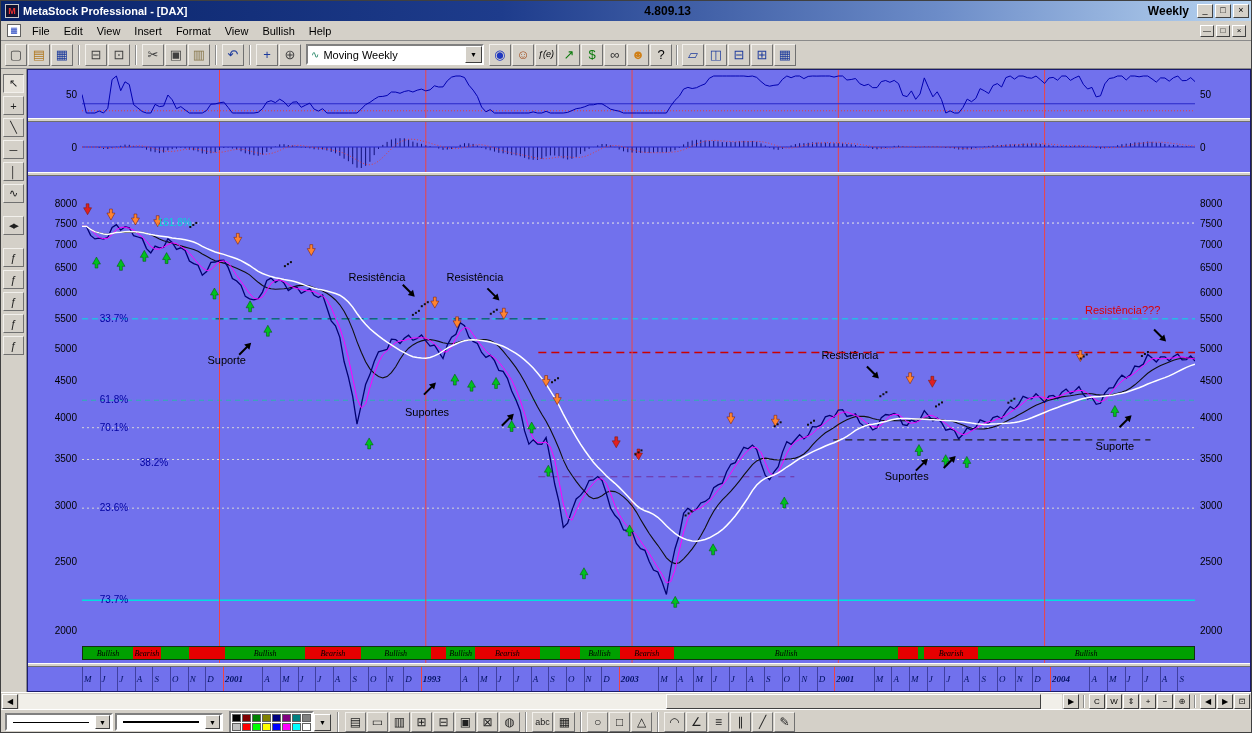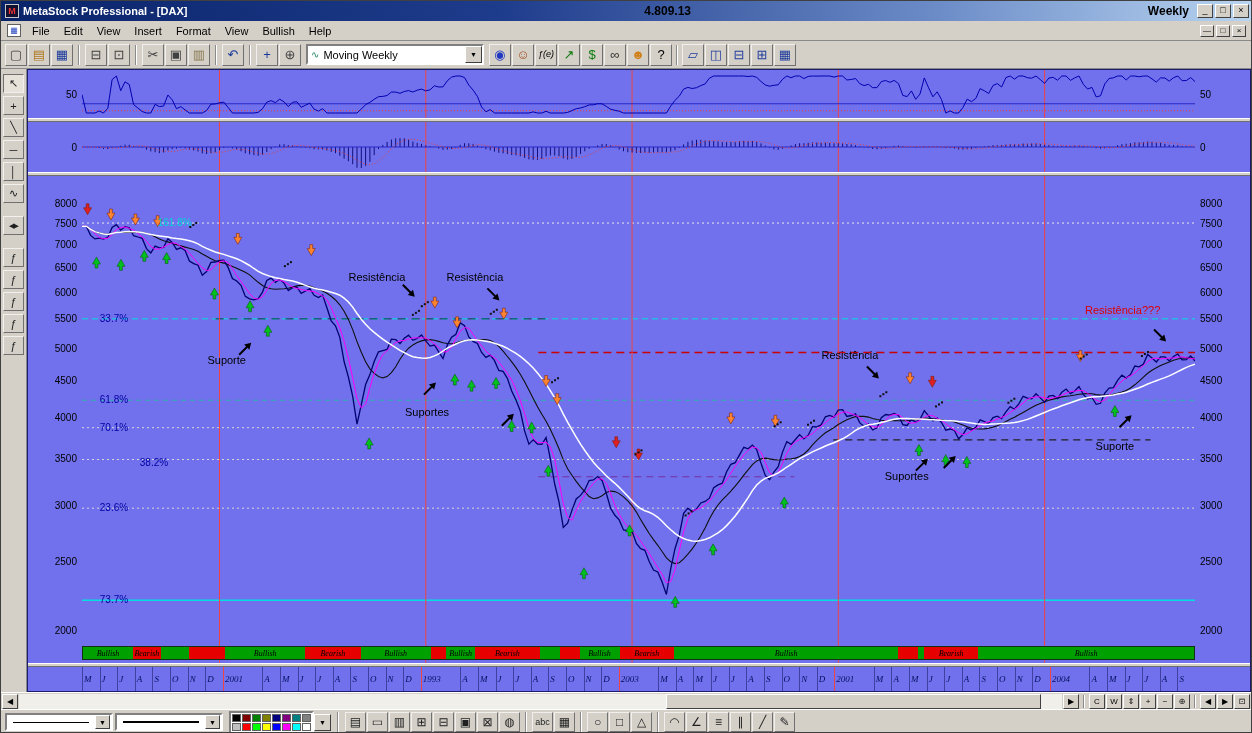--- a/index.html
+++ b/index.html
@@ -77,21 +77,21 @@
   .rseg.g { background:#00a000; }
   .rseg.r { background:#e60000; }
   .rseg span { font:italic 8px "Liberation Serif",serif; color:#000; white-space:nowrap; }
 
   .dateaxis { height:24px; display:flex; }
   .daspacer { width:54px; }
   .daspacer.r { width:55px; }
   .dacells { flex:1; display:flex; }
   .dcell { flex:1; border-left:1px solid #4040a0; color:#001060; font:italic 9px "Liberation Serif",serif;
     padding:7px 0 0 1px; white-space:nowrap; overflow:visible; }
-  .dcell.yr { flex:2.4; border-left:1px solid #ee4444; }
+  .dcell.yr { flex:2.4; border-left:1px solid #ee4444;font-weight:bold; }
 
   
   .hscroll { height:17px; display:flex; align-items:center; background:#d4d0c8; border-top:1px solid #fff; padding:0 1px; }
   .sbtn { width:16px; height:15px; background:#d4d0c8; border:1px solid; border-color:#fff #404040 #404040 #fff;
     display:flex; align-items:center; justify-content:center; font-size:8px; color:#000; }
   .strack { flex:1; height:15px; position:relative; background:#f1efe9; margin:0 1px; }
   .sthumb { position:absolute; top:0; height:15px; background:#d4d0c8; border:1px solid; border-color:#fff #404040 #404040 #fff; }
   .sgroup { display:flex; gap:1px; }
   .hscroll .tsep { height:13px; }
 

